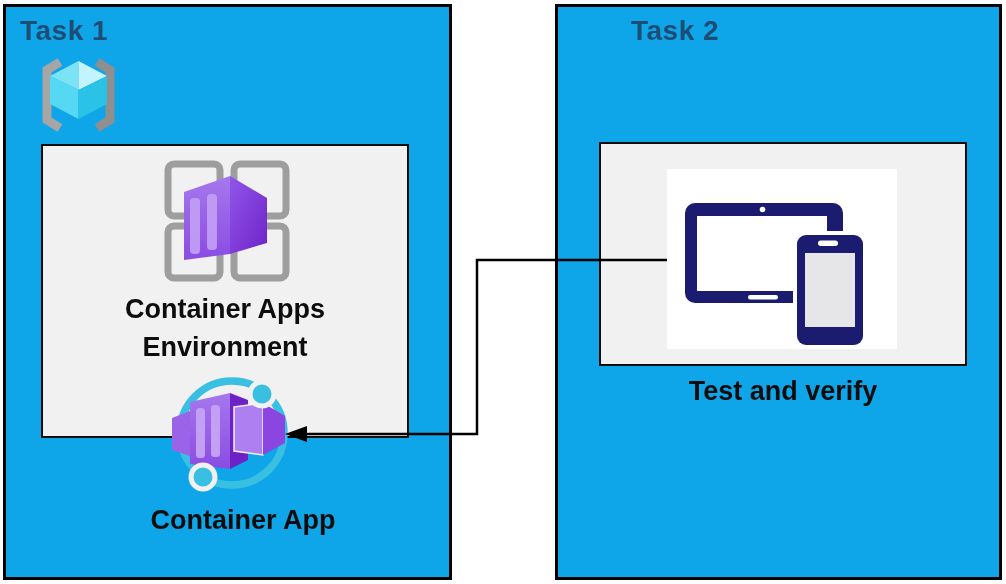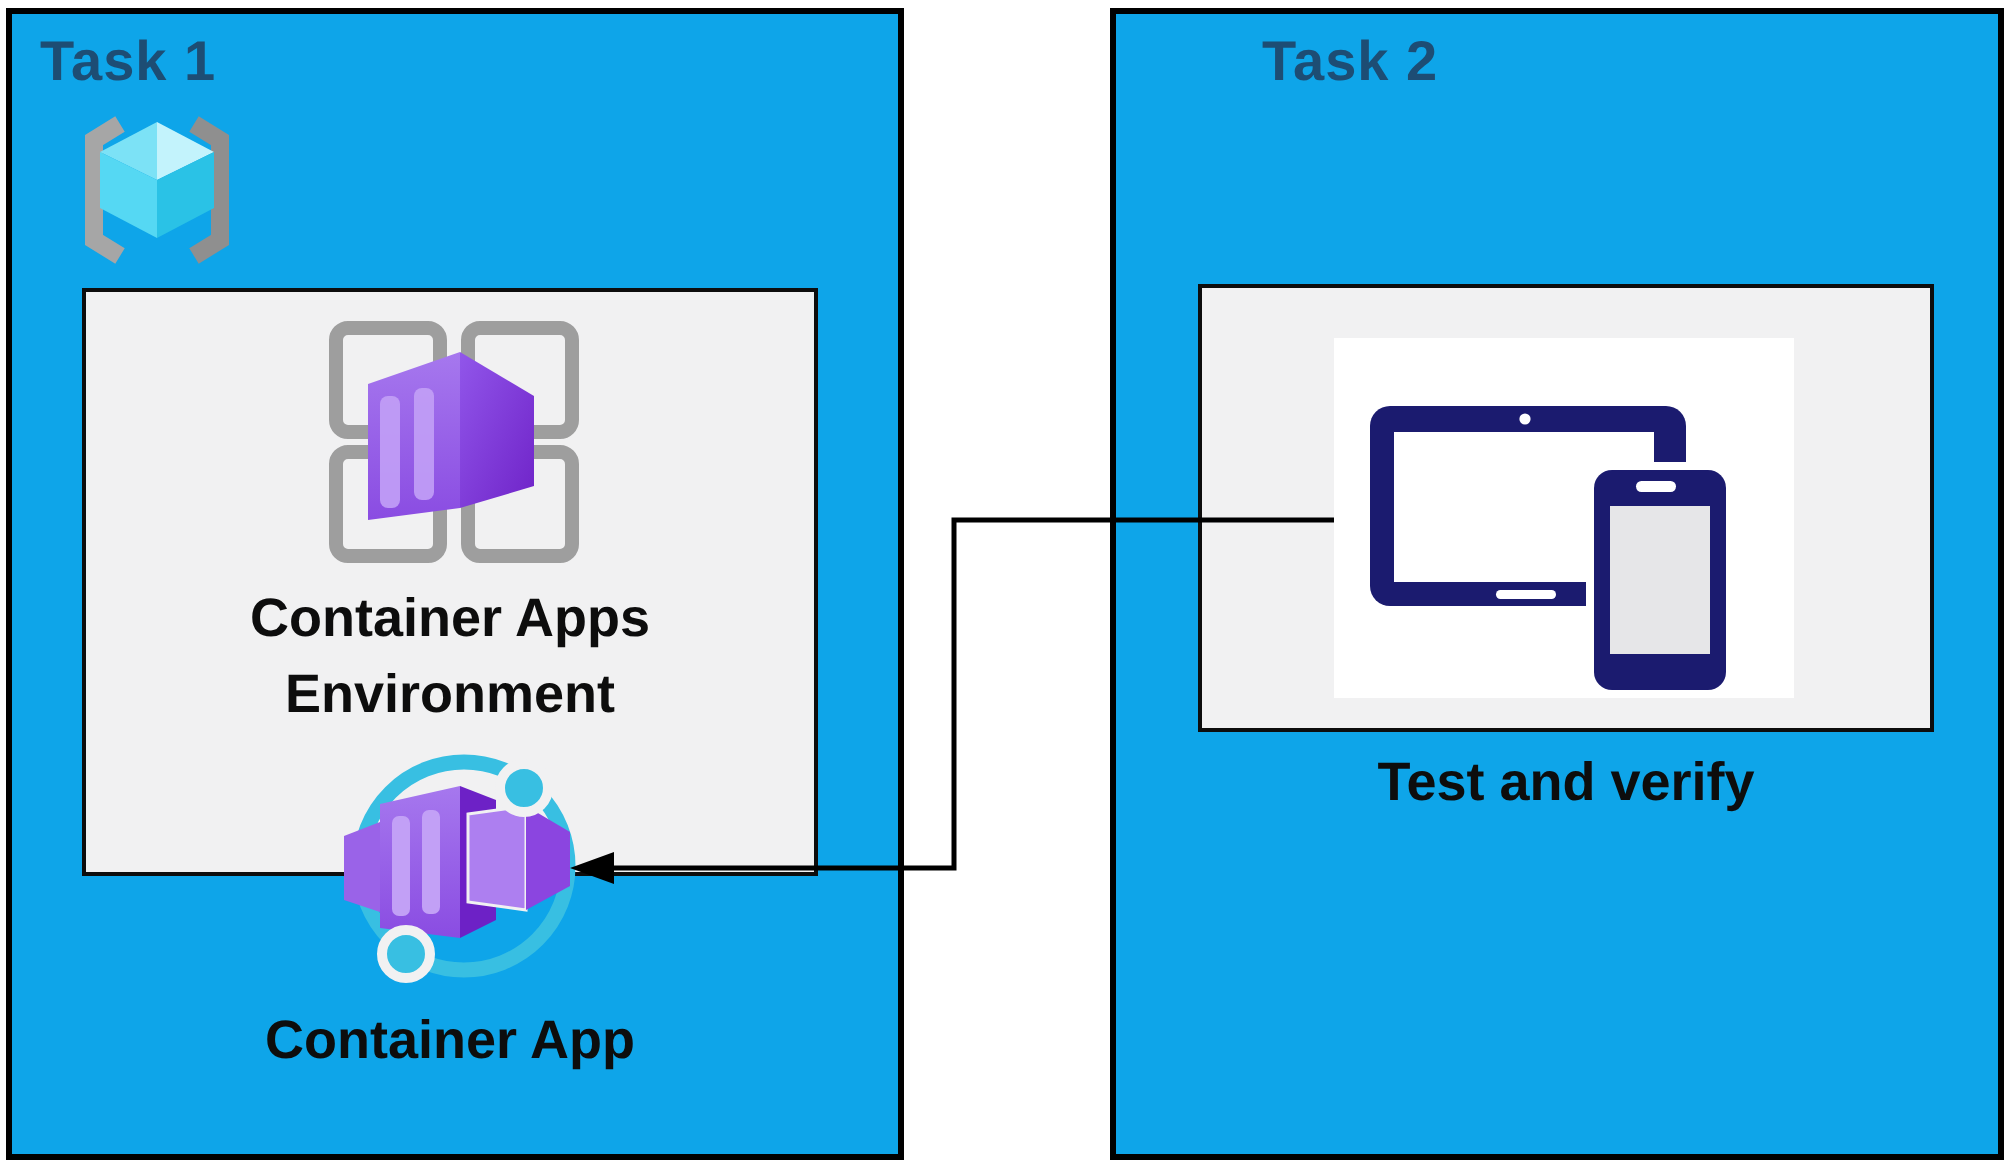--- a/index.html
+++ b/index.html
@@ -31,21 +31,21 @@
   #environment-panel { left:35px; top:137px; width:368px; height:294px; }
   #verify-panel { left:41px; top:135px; width:368px; height:224px; }
   .node-icon { position:absolute; }
   #env-icon { left:119px; top:13px; width:129px; height:124px; }
   #app-icon { left:125px; top:226px; width:136px; height:122px; }
   .node-label {
     position:absolute; font-weight:bold; color:#0d0d0d; font-size:27px;
     line-height:38px; text-align:center;
   }
   #env-label { left:22px; top:144px; width:320px; }
-  #app-label { left:0; top:355px; width:364px; }
+  #app-label { left:18px; top:355px; width:364px; }
   #verify-label { left:0; top:228px; width:364px; }
   .white-plate {
     position:absolute; left:66px; top:25px; width:230px; height:180px;
     background:#ffffff;
   }
   .white-plate svg { position:absolute; left:0; top:0; }
   #connector-overlay {
     position:absolute; left:0; top:0; width:1006px; height:584px;
     z-index:20; pointer-events:none;
   }

